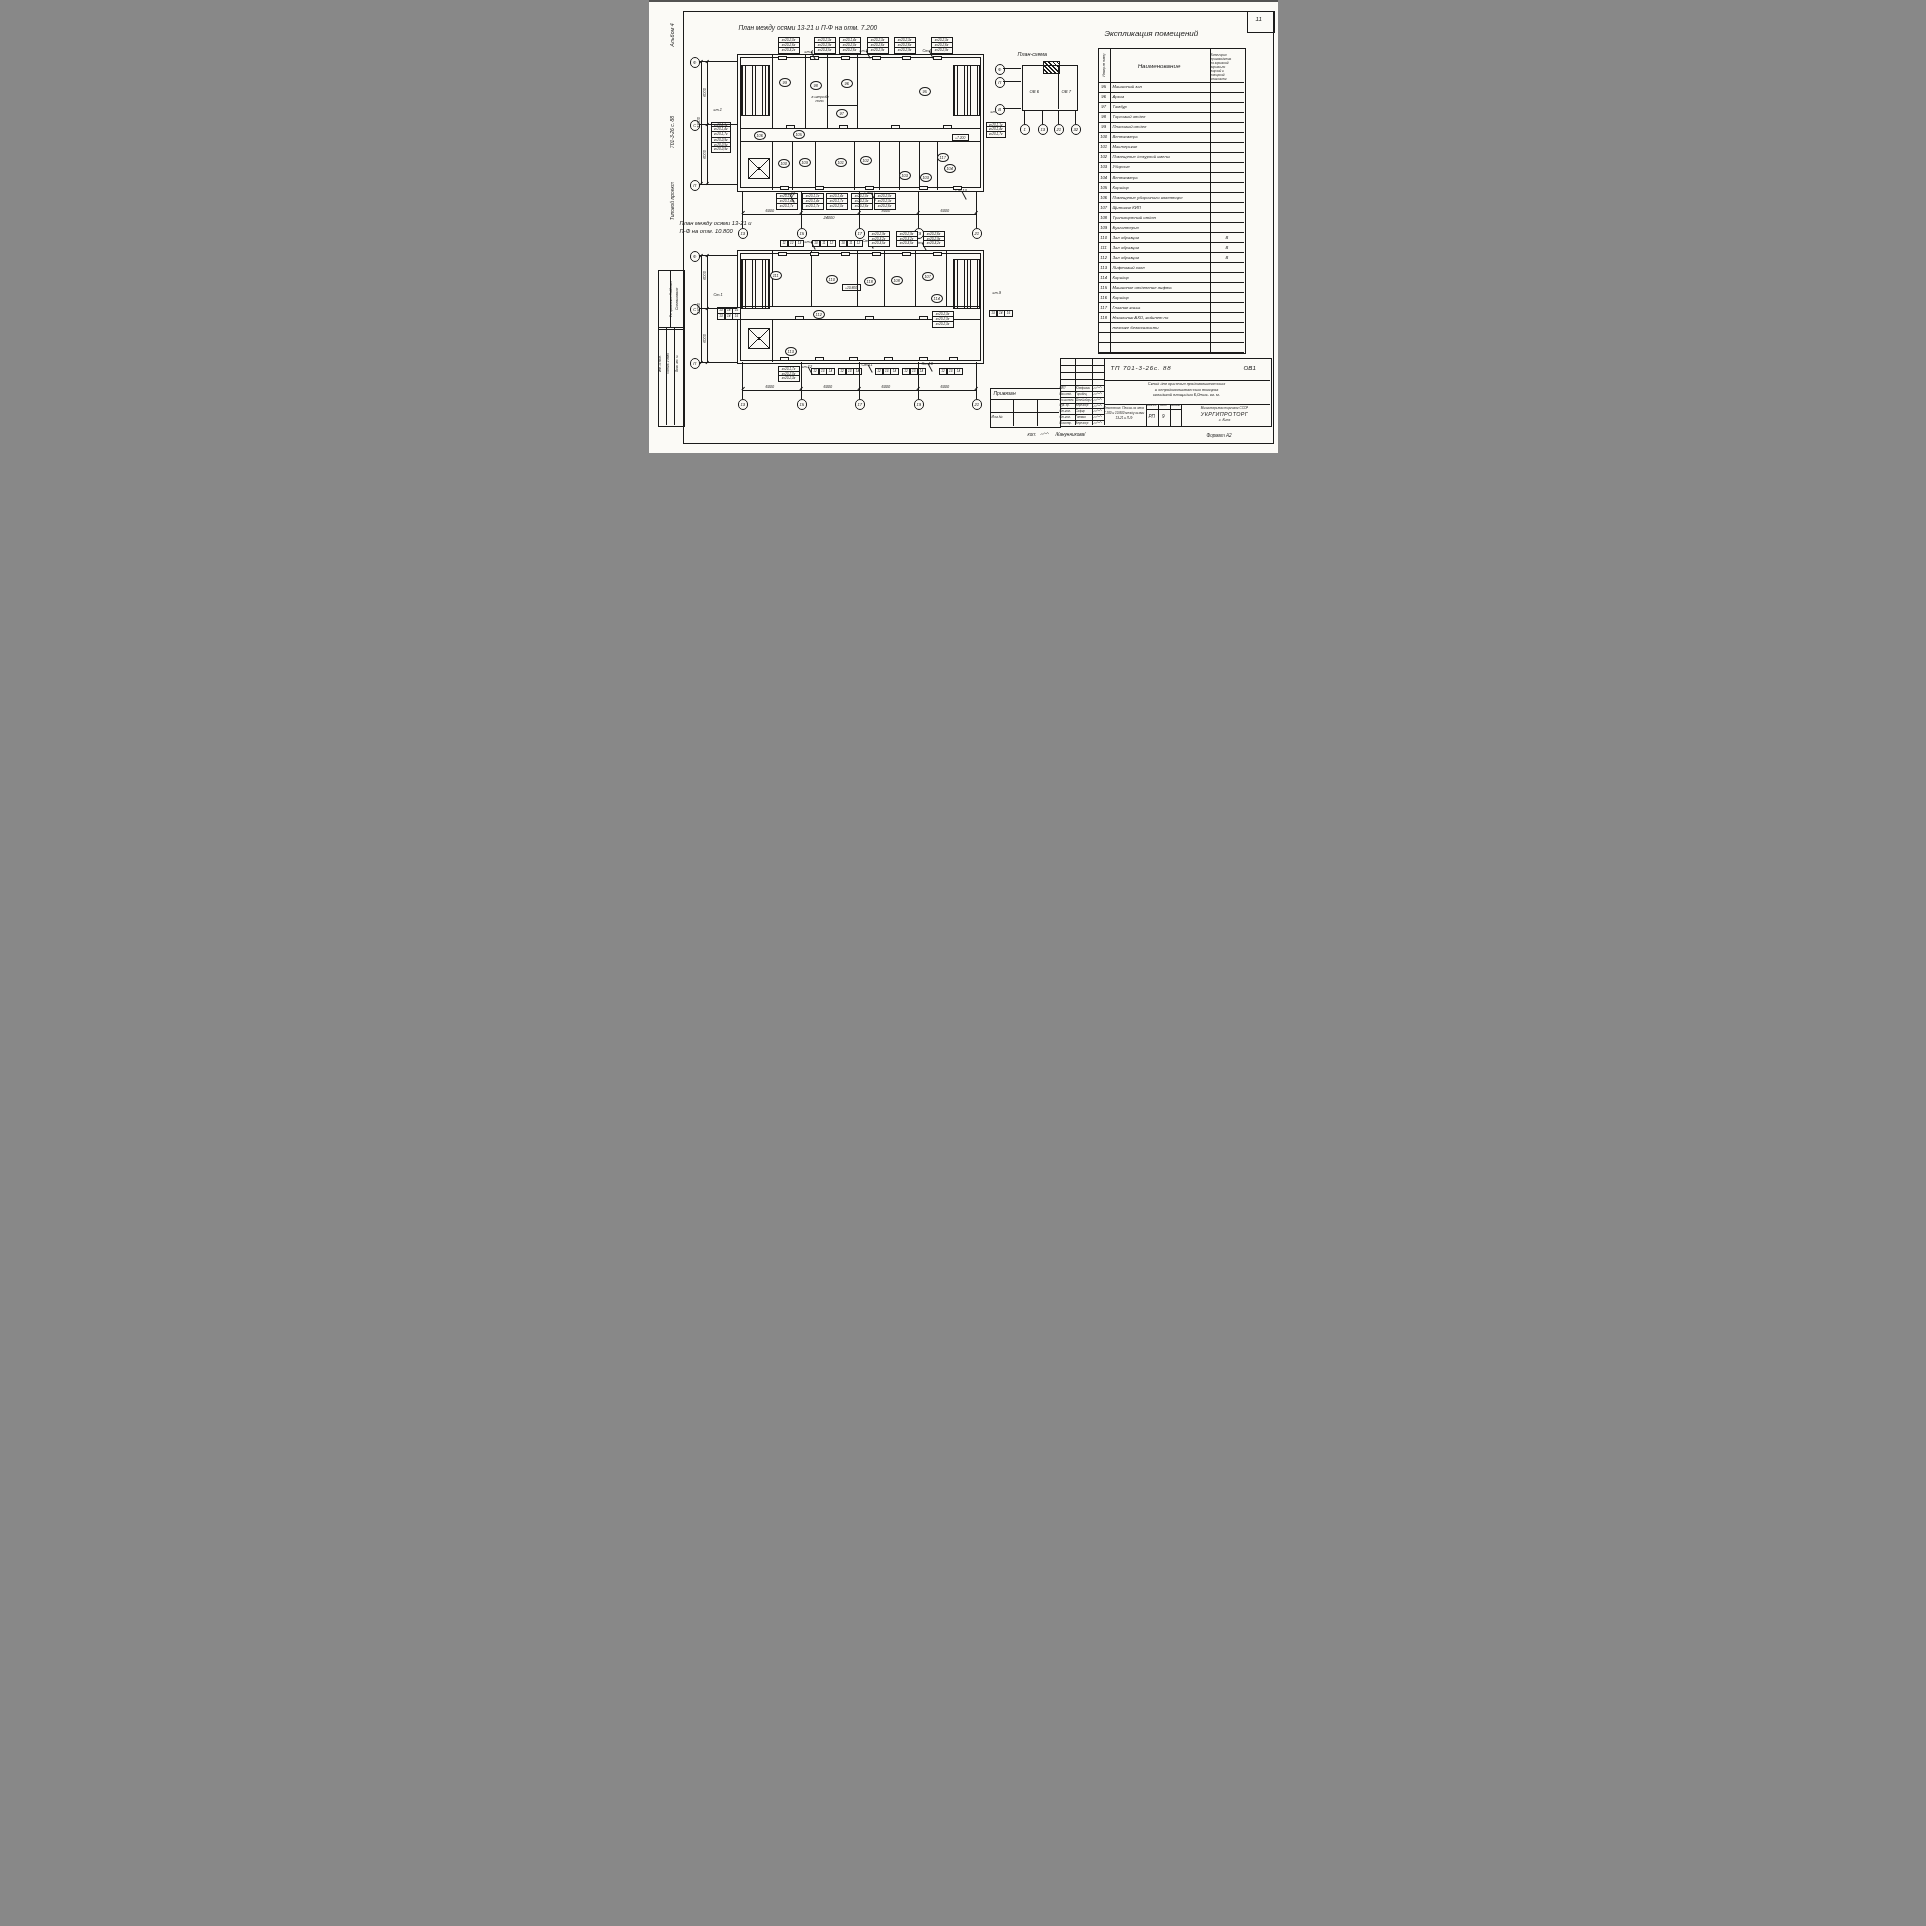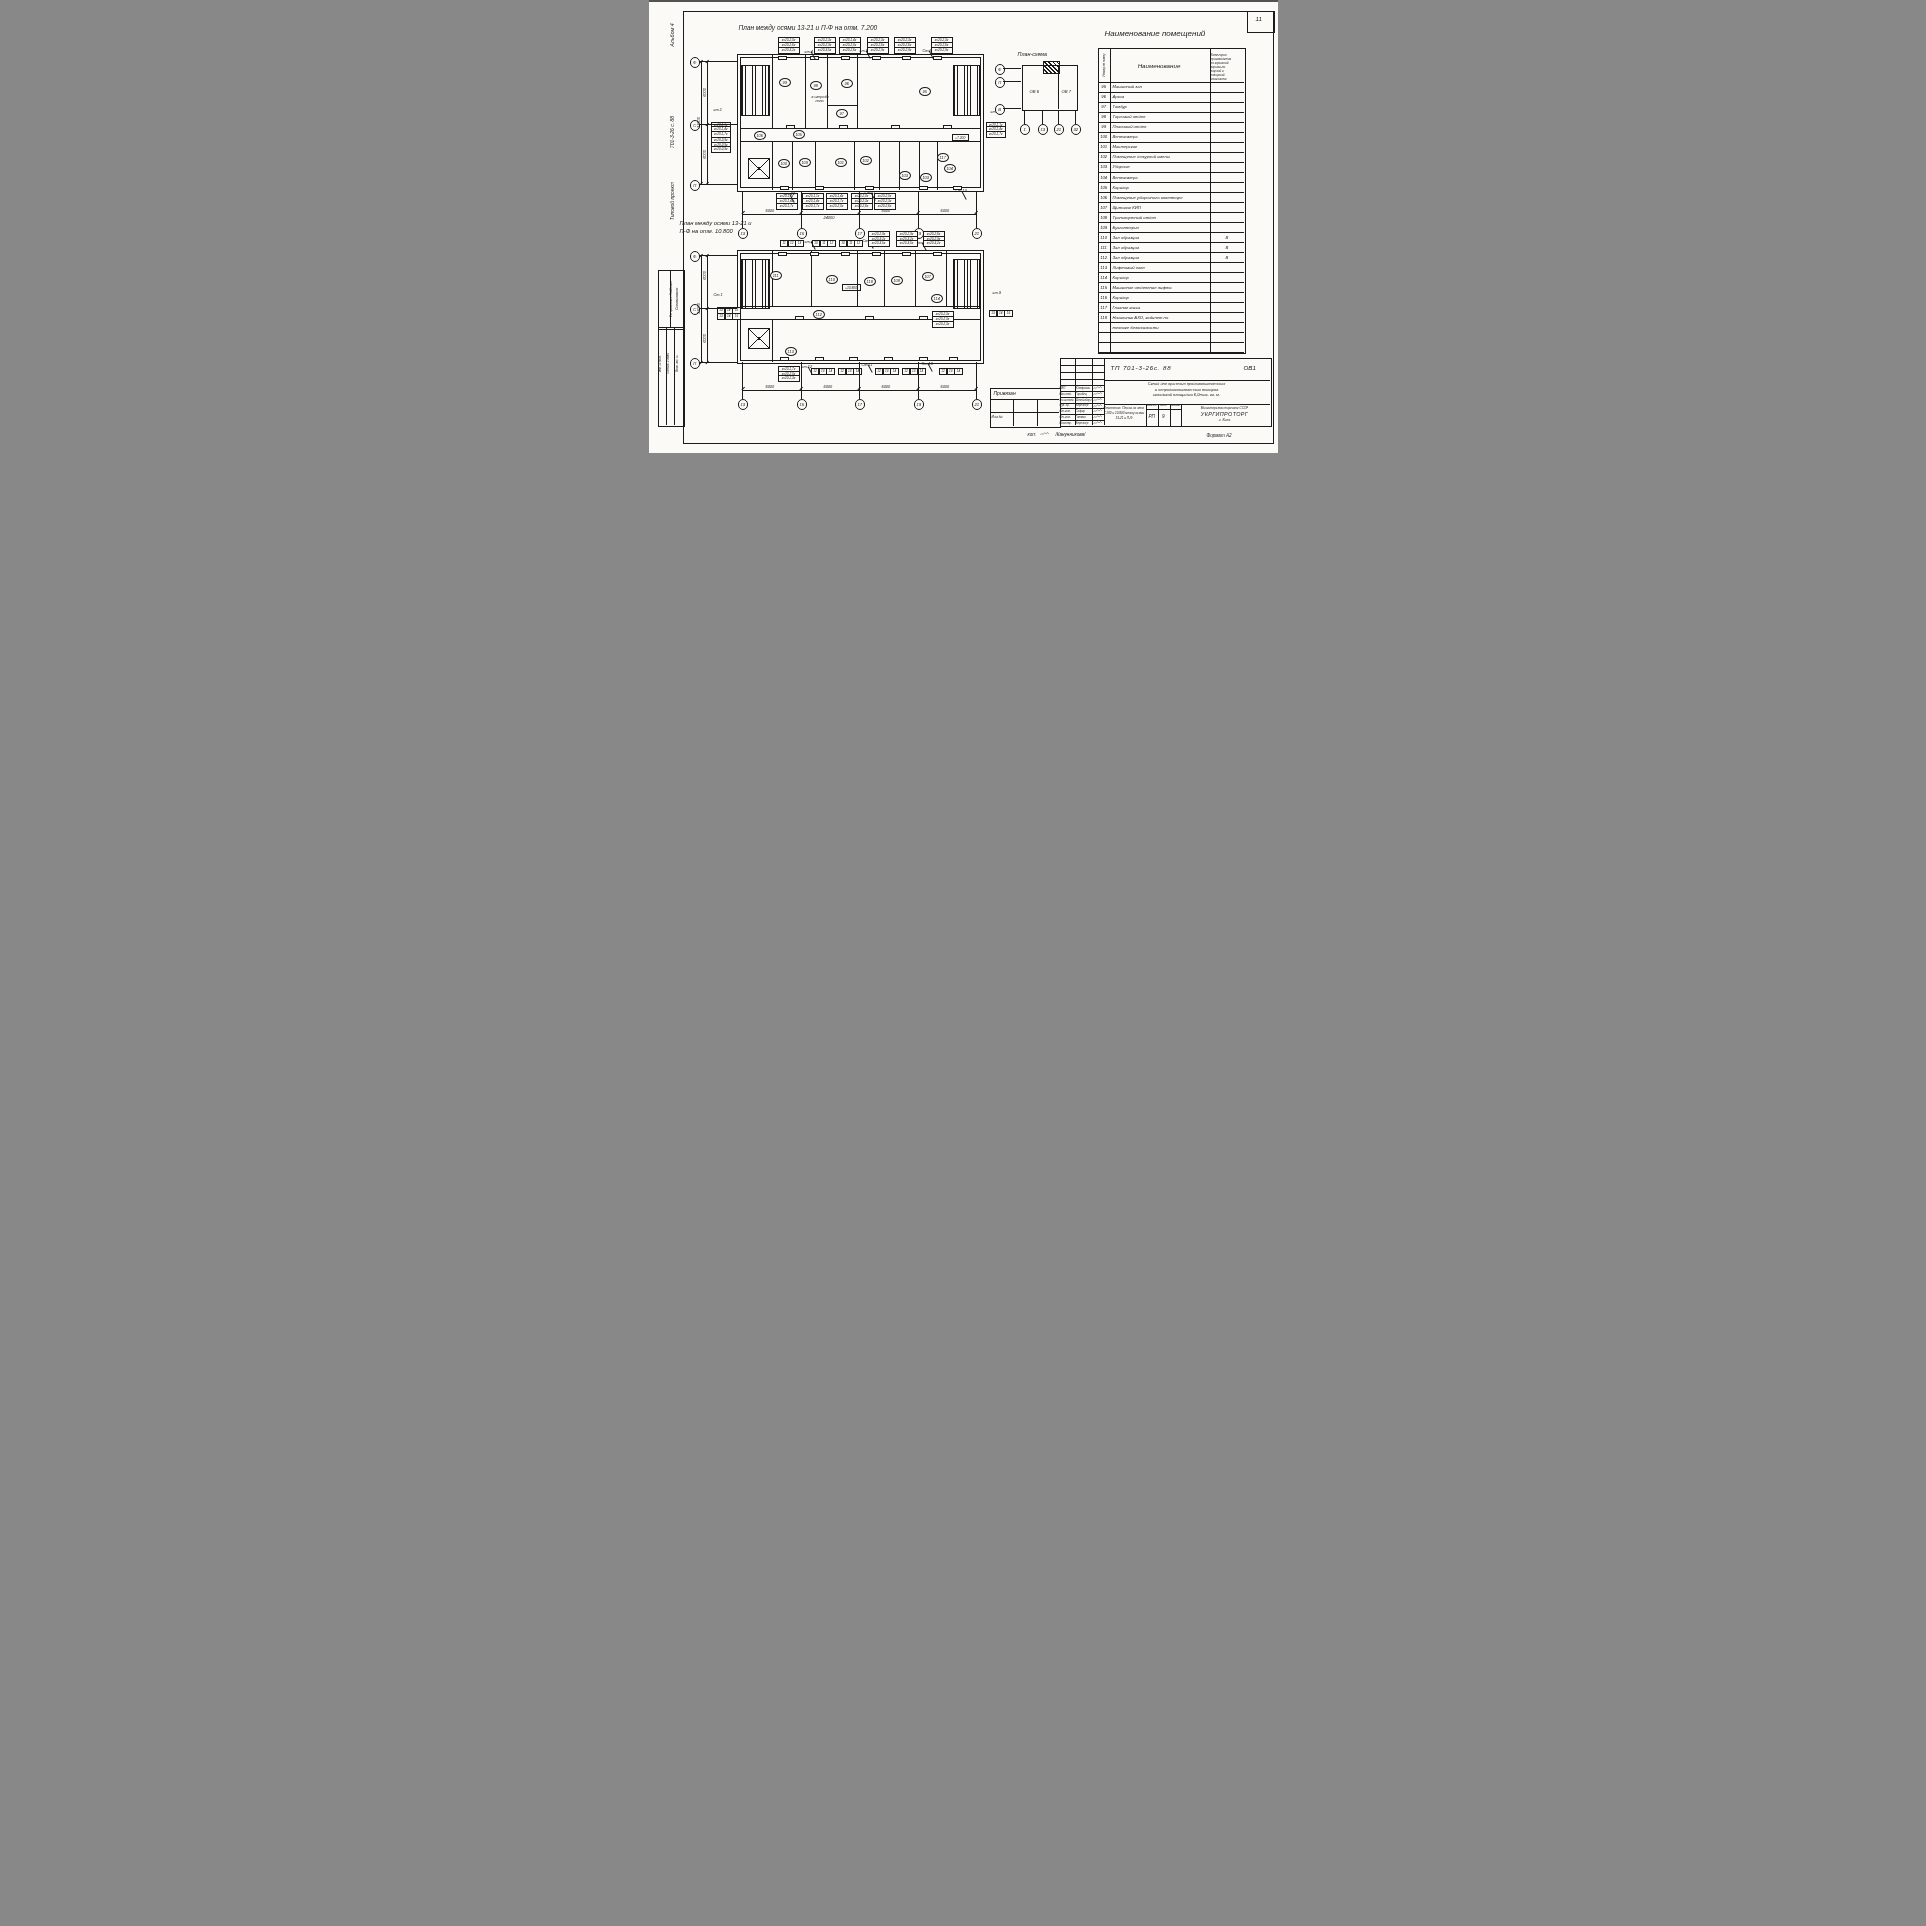--- a/index.html
+++ b/index.html
@@ -77,21 +77,21 @@
   <div class="abs ln" style="left:92px;top:319px;width:239px;height:0.9px;"></div>
   <div class="abs lvl" style="left:193px;top:284px;width:17px;height:5px;">+10.800</div>
 
   <div class="abs it" style="left:369px;top:51px;font-size:5.4px;">План-схема</div>
   <div class="abs" style="left:373px;top:65px;width:54px;height:44px;border:0.8px solid #1b1b1b;"></div>
   <div class="abs ln" style="left:409px;top:65px;width:0.6px;height:44px;"></div>
   <div class="abs hatch" style="left:394px;top:61px;width:15.4px;height:10.8px;"></div>
   <div class="abs it" style="left:381px;top:89px;font-size:4.2px;">ОВ 6</div>
   <div class="abs it" style="left:413px;top:89px;font-size:4.2px;">ОВ 7</div>
 
-  <div class="abs it" style="left:456px;top:28.5px;font-size:8px;">Наименование помещений</div>
+  <div class="abs it" style="left:456px;top:28.5px;font-size:8px;">Экспликация помещений</div>
   <div class="abs" id="expl" style="left:449px;top:48px;width:146px;height:304px;border:0.8px solid #1b1b1b;"></div>
 
   <div class="abs" id="tblock" style="left:411px;top:358px;width:210px;height:67px;border:0.9px solid #1b1b1b;"></div>
   <div class="abs" style="left:341px;top:388px;width:69px;height:38px;border:0.8px solid #1b1b1b;"></div>
   <div class="abs it" style="left:345px;top:390px;font-size:5px;">Привязан</div>
   <div class="abs ln" style="left:341px;top:399px;width:69px;height:0.6px;"></div>
   <div class="abs ln" style="left:341px;top:412px;width:69px;height:0.6px;"></div>
   <div class="abs ln" style="left:364px;top:399px;width:0.6px;height:26.6px;"></div>
   <div class="abs ln" style="left:388px;top:399px;width:0.6px;height:26.6px;"></div>
   <div class="abs it" style="left:343px;top:415px;font-size:3.5px;">Инв.№</div>

